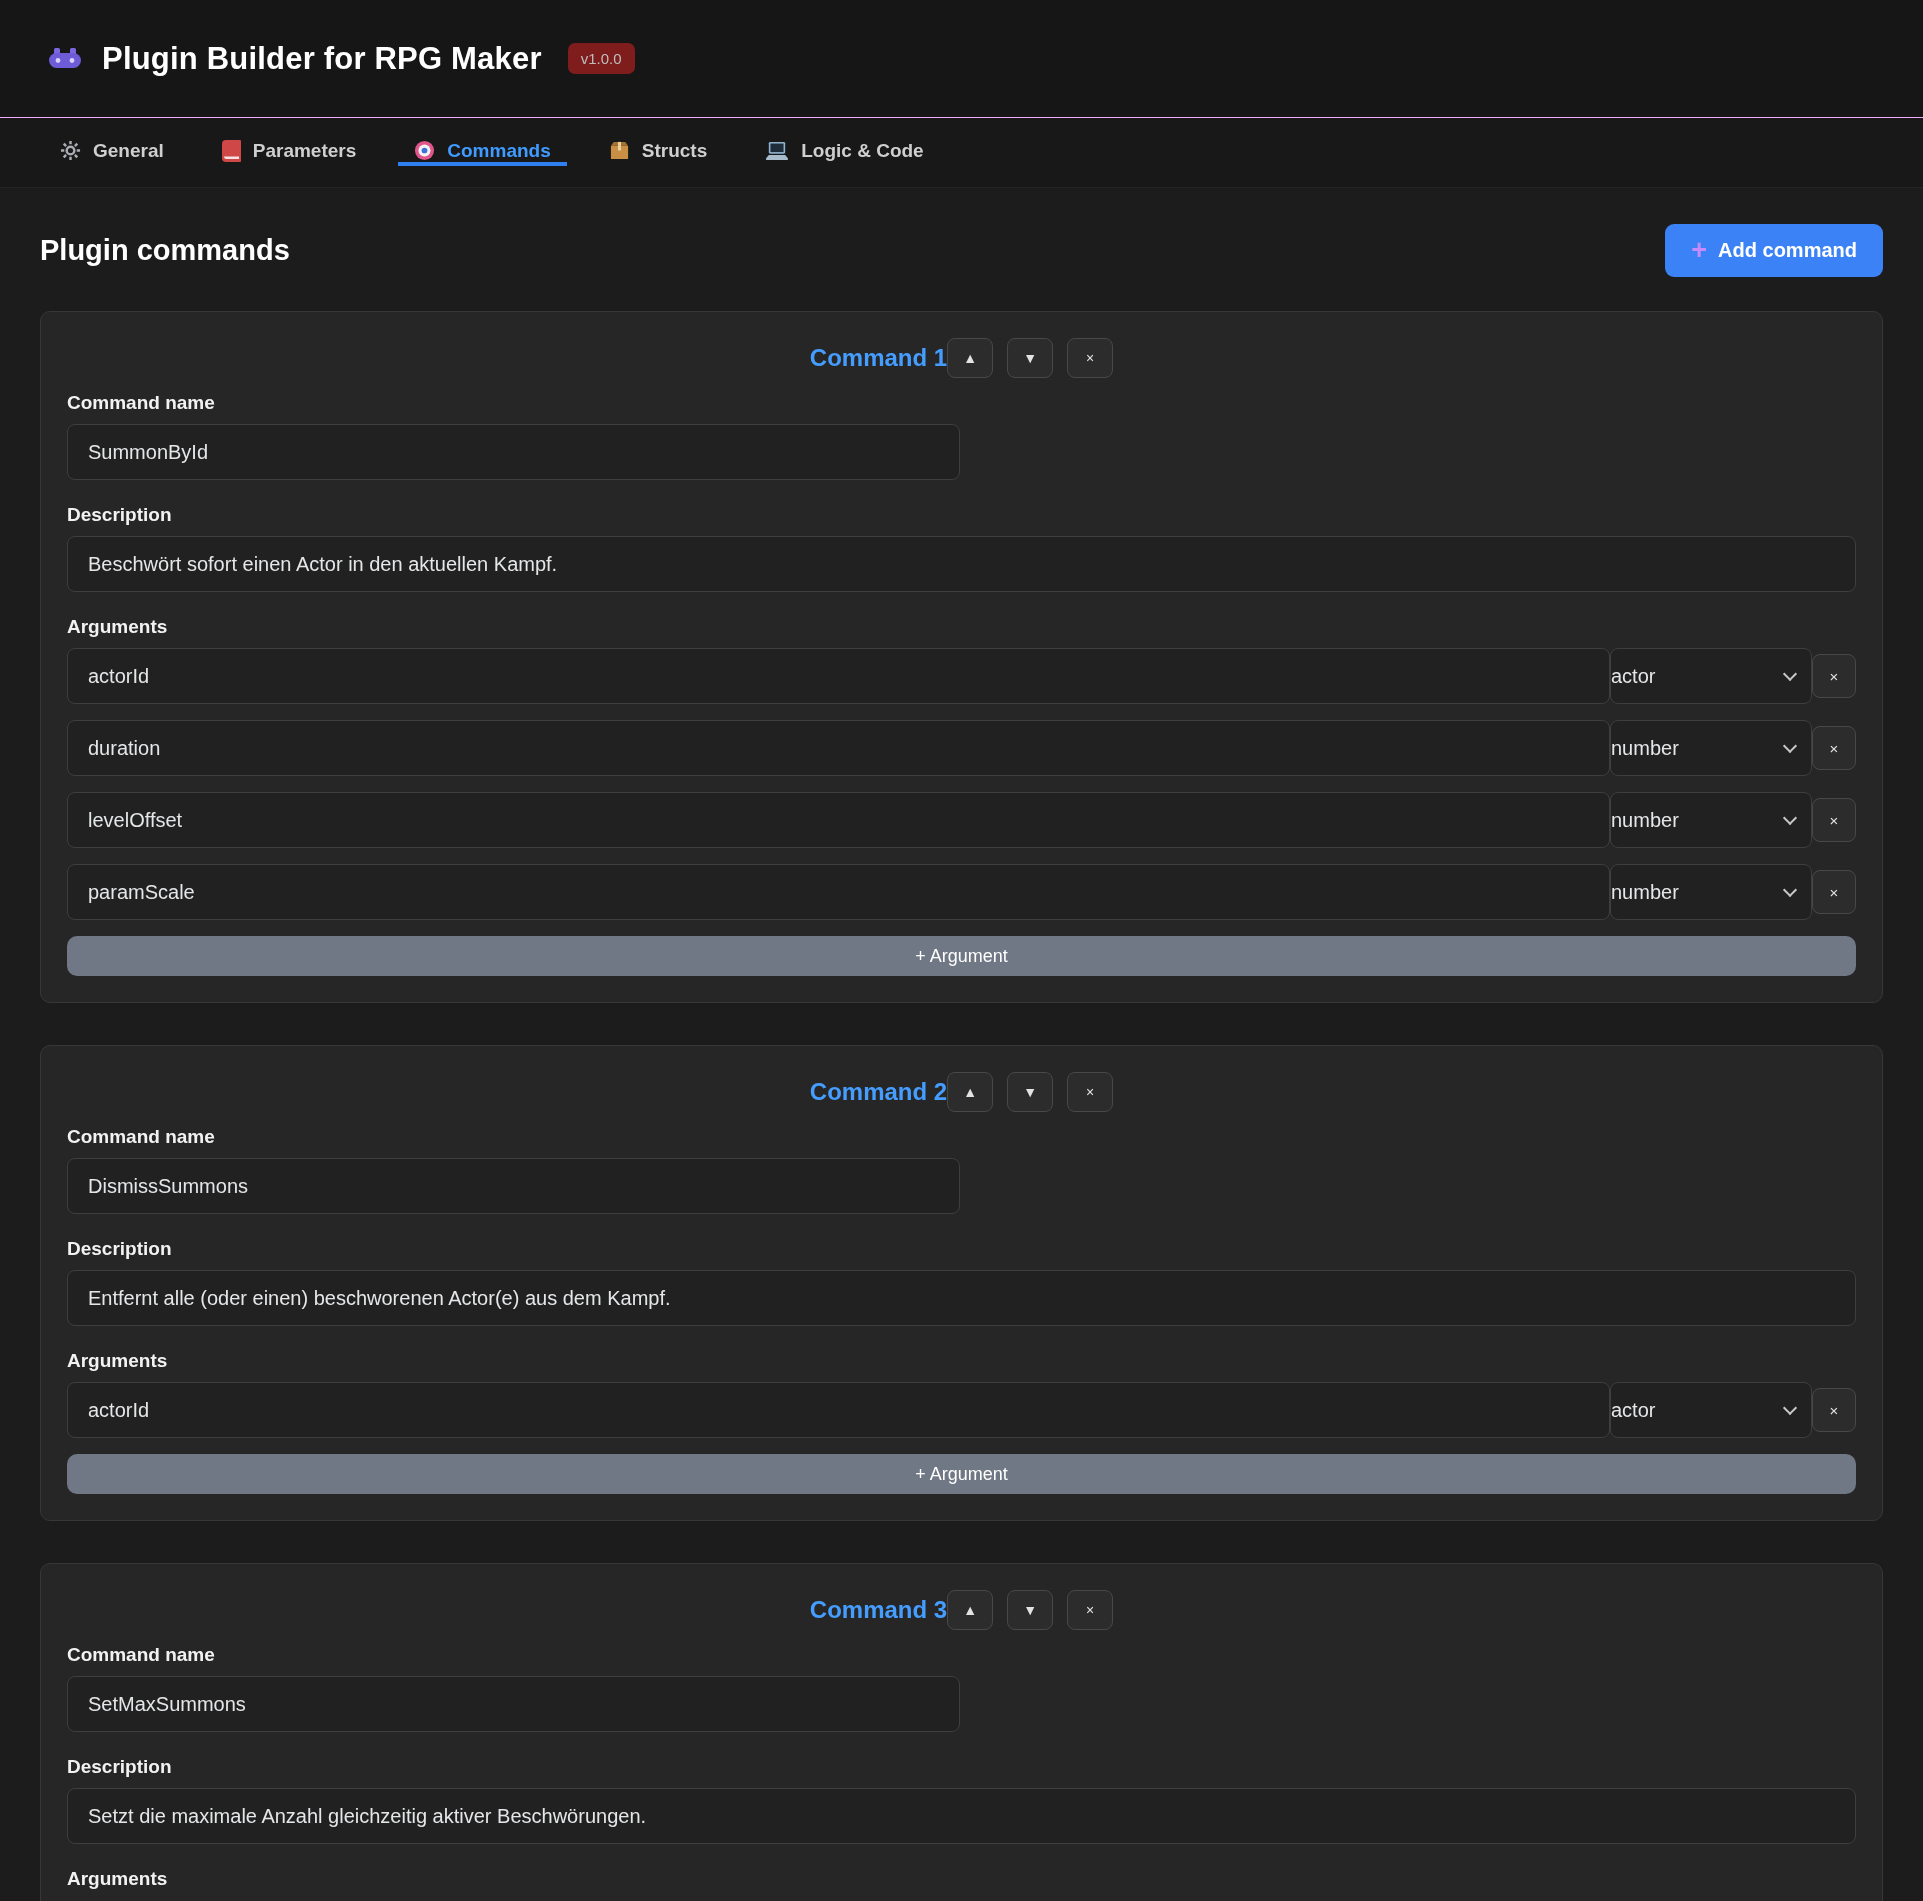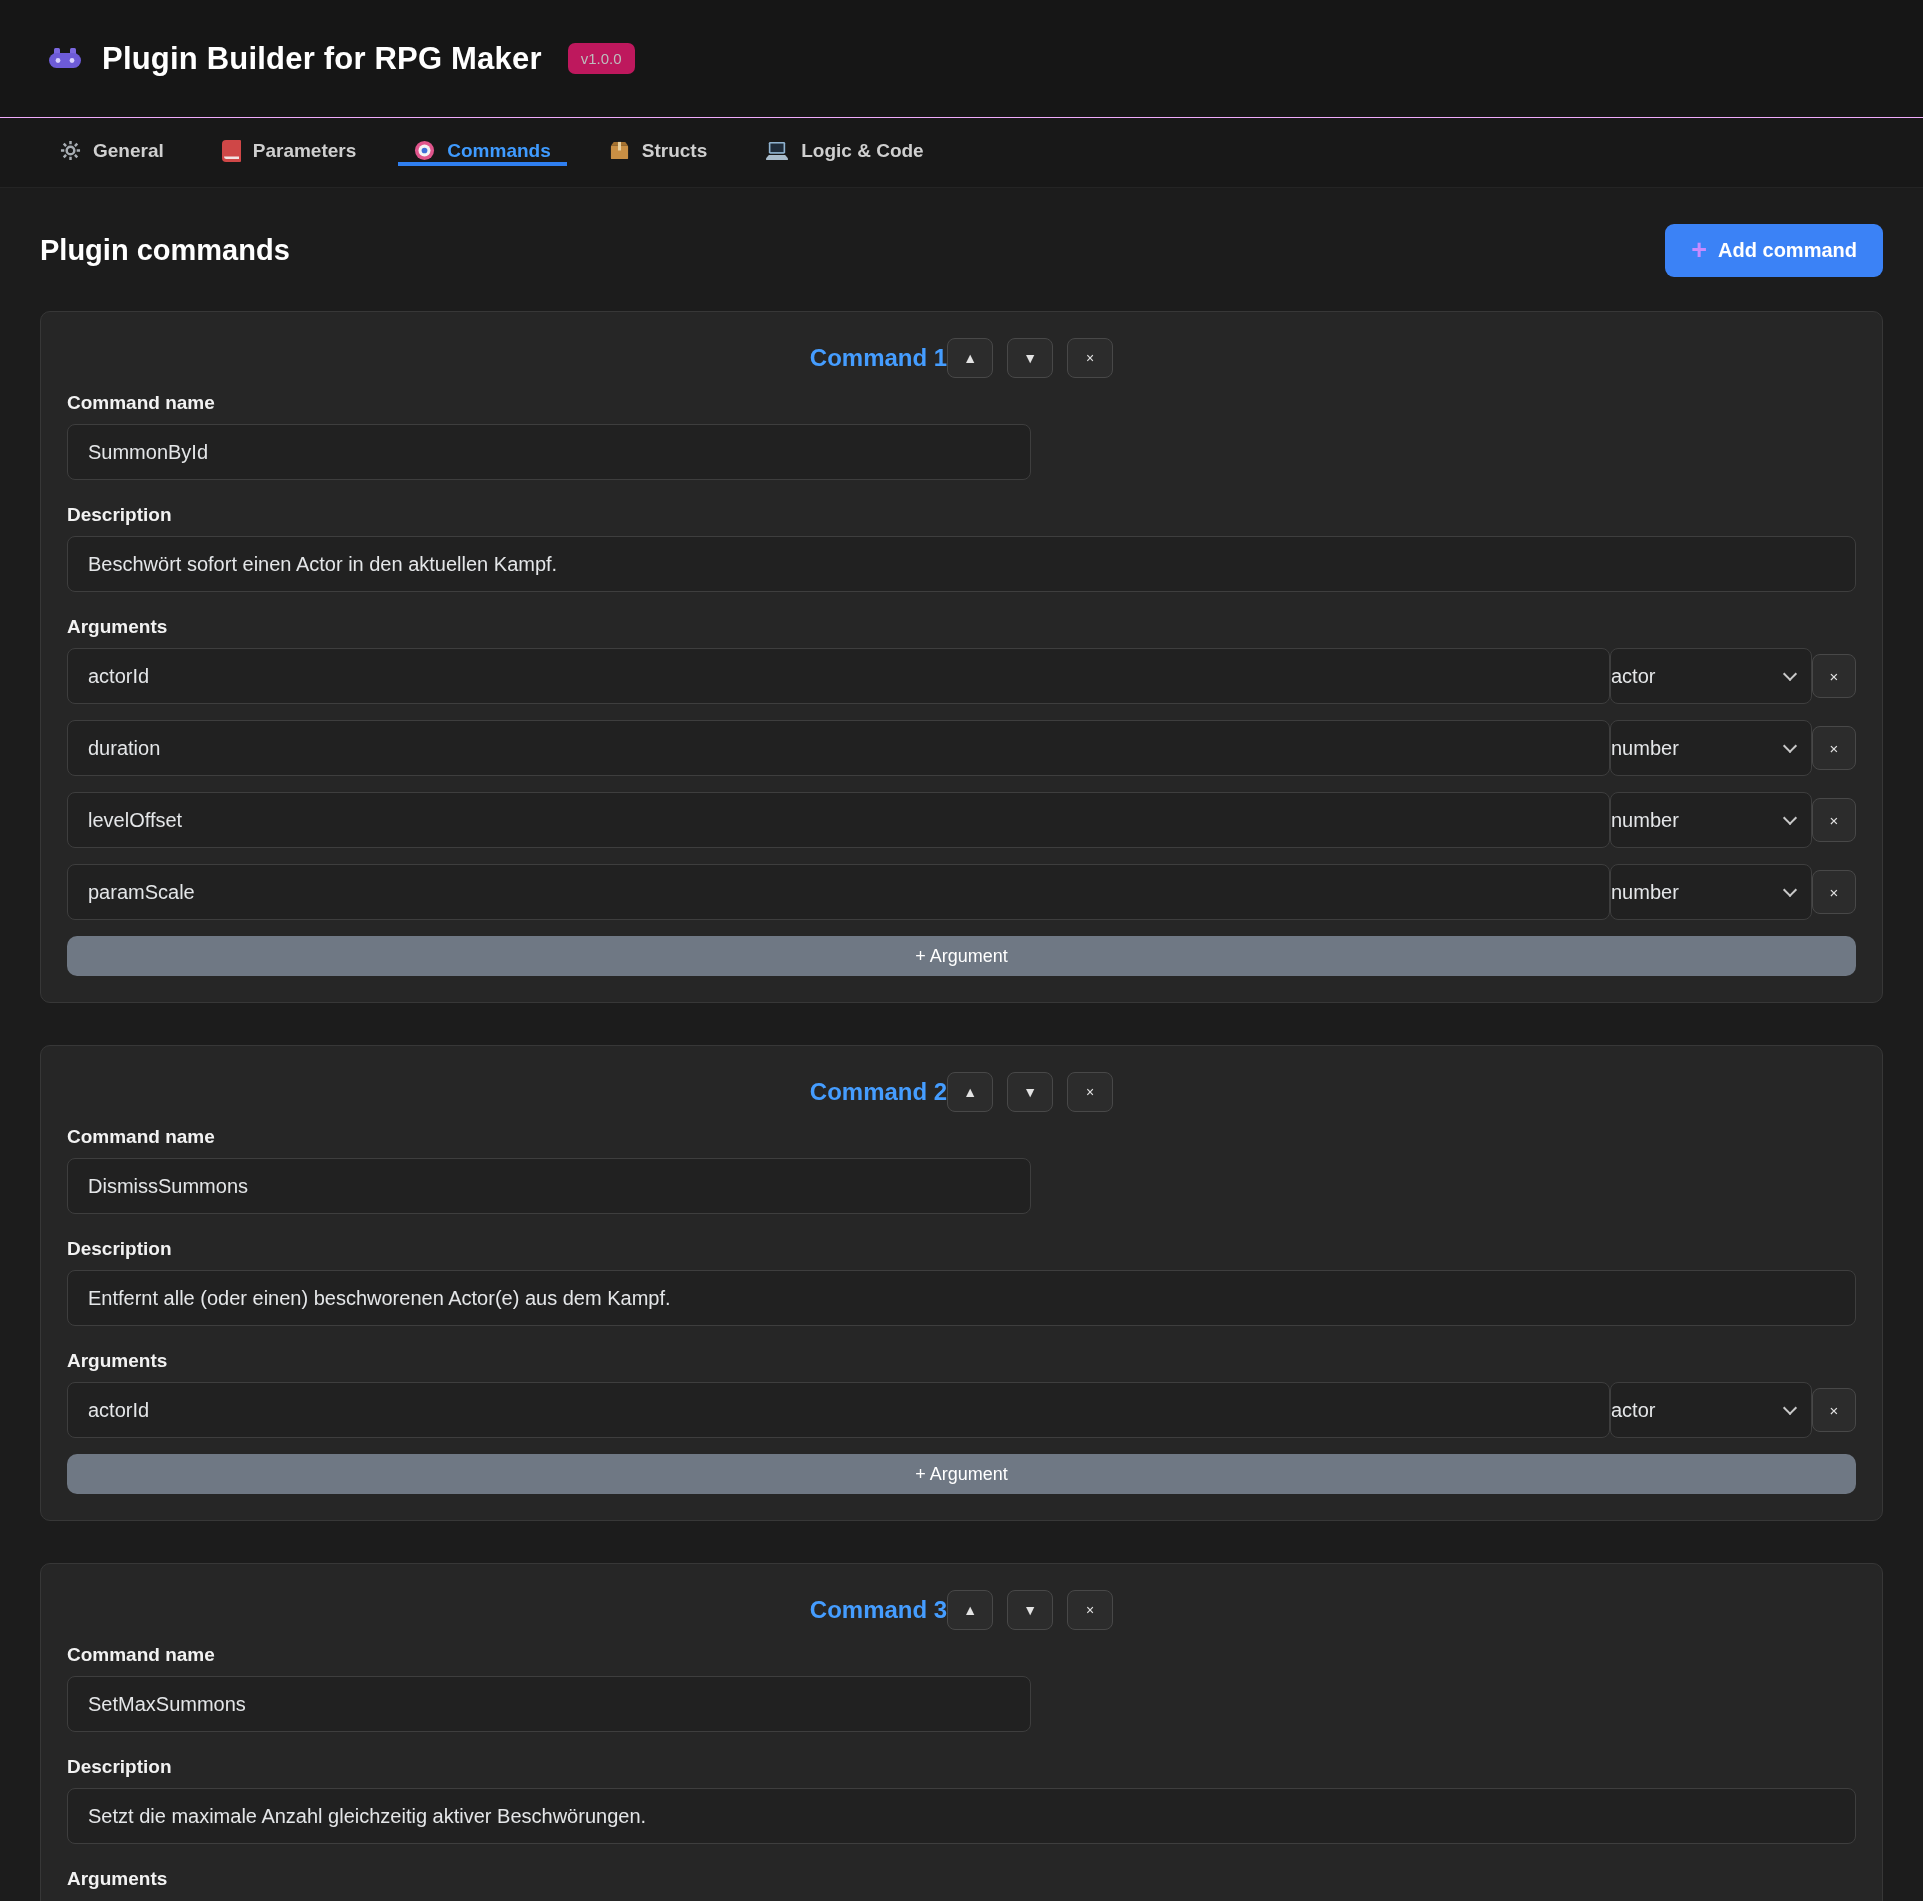--- a/index.html
+++ b/index.html
@@ -13,21 +13,21 @@
   
   .app-header {
     height: 118px; background: #161616;
     display: flex; align-items: center;
     padding: 0 48px;
     border-bottom: 1px solid #f0abfc;
   }
   .logo { display: flex; margin-right: 20px; }
   .app-title { font-size: 31px; font-weight: bold; color: #ffffff; margin: 0; letter-spacing: .2px; }
   .version-badge {
-    margin-left: 26px; background: #be185d; color: #bdbdbd;
+    margin-left: 26px; background: #7f1d1d; color: #bdbdbd;
     font-size: 15px; padding: 7px 13px; border-radius: 7px;
   }
 
   
   .tab-bar {
     height: 70px; background: #181818;
     display: flex; align-items: center;
     padding: 0 44px; border-bottom: 1px solid #242424;
   }
   .tab {
@@ -65,21 +65,21 @@
     display: flex; align-items: center; justify-content: center;
     cursor: pointer; font-family: inherit; flex: 0 0 auto;
   }
   .field-label { display: block; font-size: 19px; font-weight: bold; color: #f2f2f2; margin: 24px 0 10px; }
   .field-label.first { margin-top: 14px; }
   .text-input {
     background: #212121; border: 1px solid #3e3e3e; border-radius: 8px;
     height: 56px; color: #e4e6e8; font-size: 20px; font-family: inherit;
     padding: 0 20px; width: 100%;
   }
-  .name-input { width: 964px; display: block; }
+  .name-input { width: 893px; display: block; }
 
   .args { margin-bottom: 16px; }
   .arg-row { display: flex; align-items: center; margin-bottom: 16px; }
   .arg-row:last-child { margin-bottom: 0; }
   .arg-name { flex: 1 1 auto; width: auto; }
   .select-wrap { position: relative; width: 202px; flex: 0 0 202px; height: 56px; }
   .arg-type {
     appearance: none; -webkit-appearance: none; -moz-appearance: none;
     width: 100%; height: 56px;
     background: #212121; border: 1px solid #3e3e3e; border-radius: 8px;

